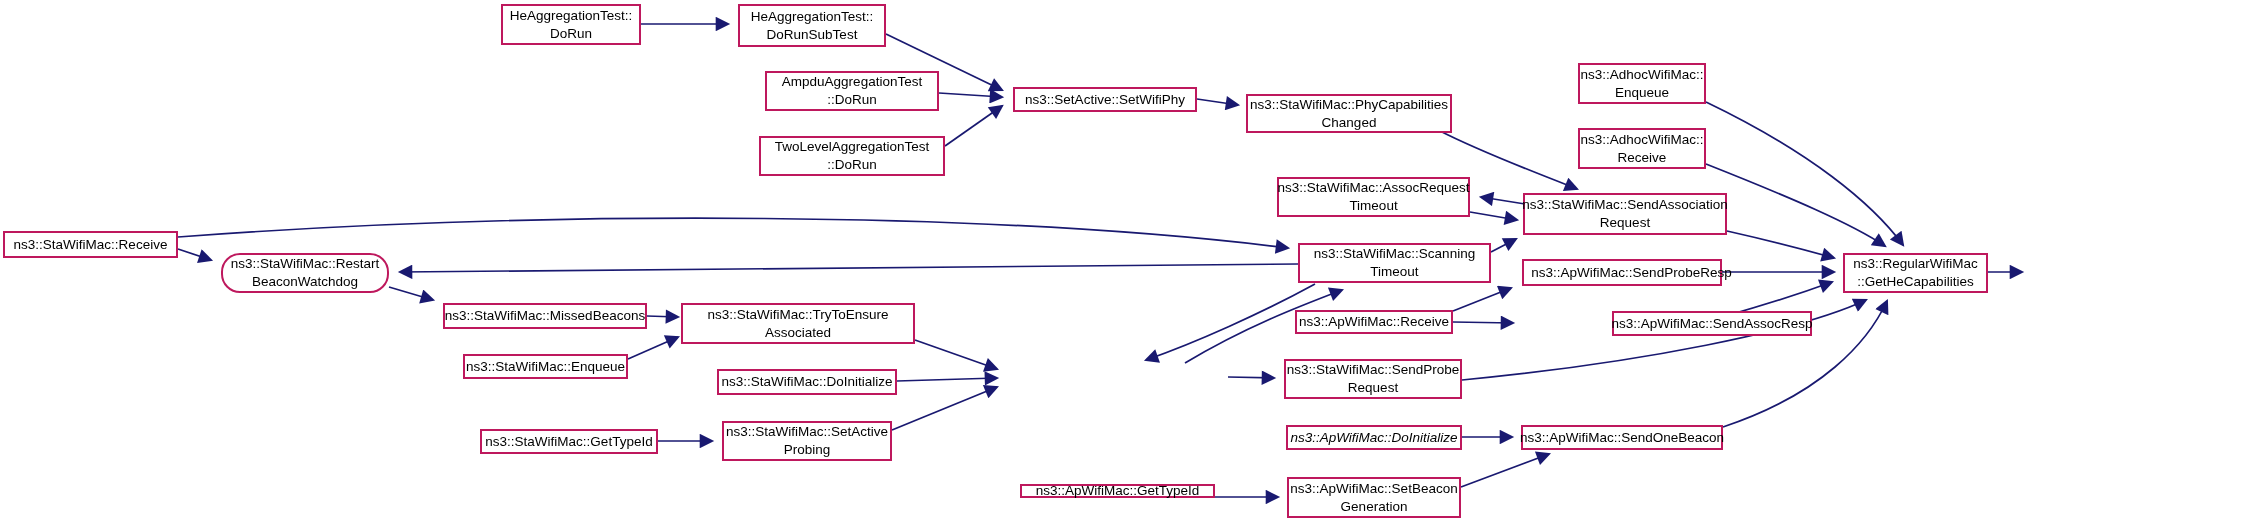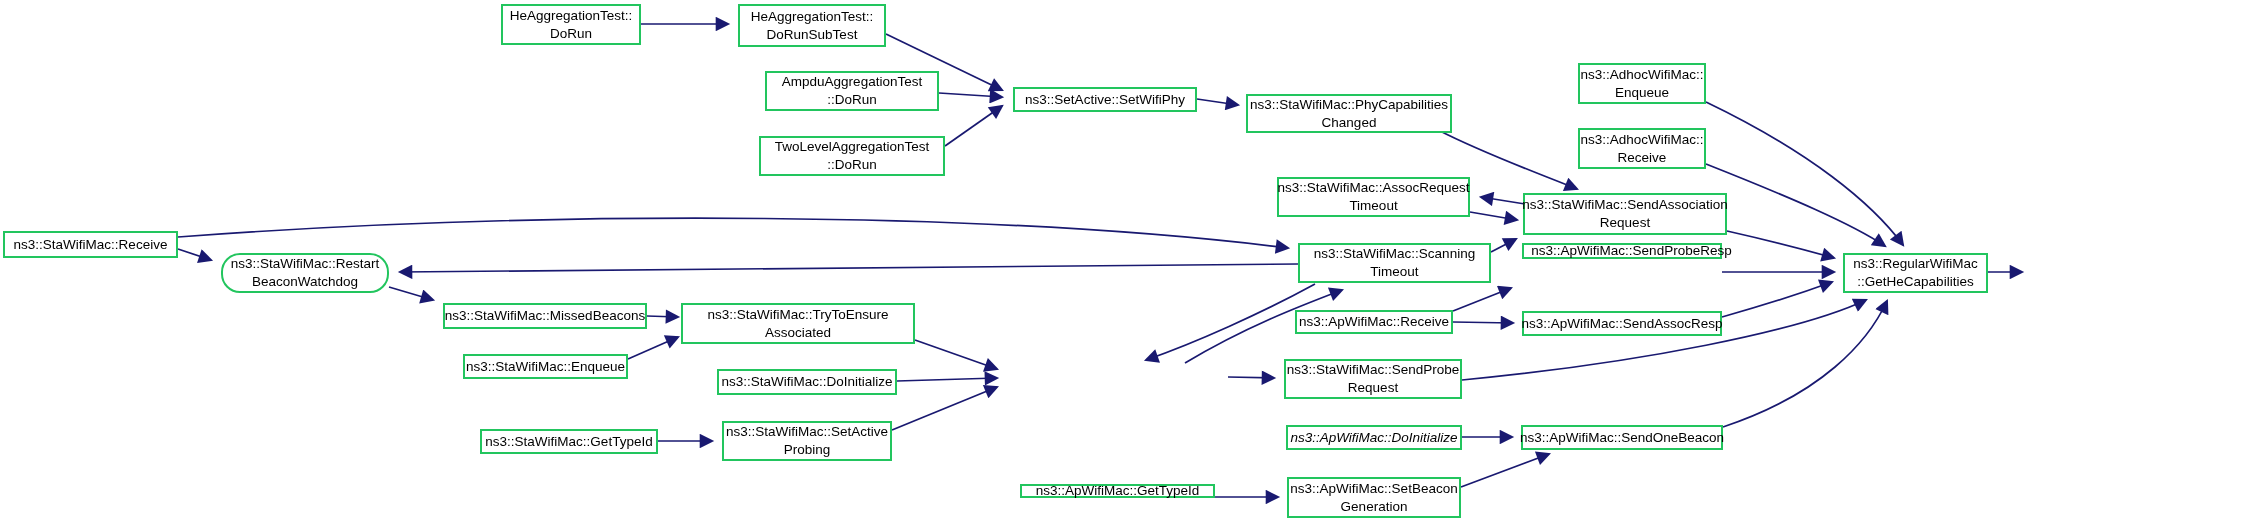--- a/index.html
+++ b/index.html
@@ -1,19 +1,19 @@
 <!DOCTYPE html>
 <html><head>
 <meta charset="utf-8">
 <style>
   html,body{margin:0;padding:0;background:#ffffff;}
   .graph{position:relative;width:2248px;height:523px;background:#ffffff;overflow:hidden;
          font-family:"Liberation Sans","DejaVu Sans",sans-serif;}
   .edges{position:absolute;left:0;top:0;width:2248px;height:523px;}
-  .node{position:absolute;box-sizing:border-box;border:2px solid #22c55e;background:#ffffff;
+  .node{position:absolute;box-sizing:border-box;border:2px solid #be185d;background:#ffffff;
         display:flex;align-items:center;justify-content:center;text-align:center;
         font-size:13.5px;line-height:18px;color:#000;white-space:pre-line;z-index:2;
         padding:1px 4px;cursor:pointer;}
   .node.highlight{background:#bfbfbf;cursor:default;}
   path.edge{fill:none;stroke:#191970;stroke-width:1.7;}
 </style>
 </head>
 <body>
 
 <div class="graph">
@@ -76,23 +76,23 @@
   <div class="node" style="left:1578px;top:63px;width:128px;height:41px;">ns3::AdhocWifiMac::
 Enqueue</div>
   <div class="node" style="left:1578px;top:128px;width:128px;height:41px;">ns3::AdhocWifiMac::
 Receive</div>
   <div class="node" style="left:1277px;top:177px;width:193px;height:40px;">ns3::StaWifiMac::AssocRequest
 Timeout</div>
   <div class="node" style="left:1523px;top:193px;width:204px;height:42px;">ns3::StaWifiMac::SendAssociation
 Request</div>
   <div class="node" style="left:1298px;top:243px;width:193px;height:40px;">ns3::StaWifiMac::Scanning
 Timeout</div>
-  <div class="node" style="left:1522px;top:243px;width:200px;height:16px;padding-left:23px;">ns3::ApWifiMac::SendProbeResp</div>
+  <div class="node" style="left:1522px;top:259px;width:200px;height:27px;padding-left:23px;">ns3::ApWifiMac::SendProbeResp</div>
   <div class="node" style="left:1295px;top:310px;width:158px;height:24px;">ns3::ApWifiMac::Receive</div>
-  <div class="node" style="left:1522px;top:311px;width:200px;height:25px;">ns3::ApWifiMac::SendAssocResp</div>
+  <div class="node" style="left:1612px;top:311px;width:200px;height:25px;">ns3::ApWifiMac::SendAssocResp</div>
   <div class="node" style="left:221px;top:253px;width:168px;height:40px;border-radius:19px;">ns3::StaWifiMac::Restart
 BeaconWatchdog</div>
   <div class="node" style="left:443px;top:303px;width:204px;height:26px;">ns3::StaWifiMac::MissedBeacons</div>
   <div class="node" style="left:681px;top:303px;width:234px;height:41px;">ns3::StaWifiMac::TryToEnsure
 Associated</div>
   <div class="node" style="left:463px;top:354px;width:165px;height:25px;">ns3::StaWifiMac::Enqueue</div>
   <div class="node" style="left:717px;top:369px;width:180px;height:26px;">ns3::StaWifiMac::DoInitialize</div>
   <div class="node" style="left:1284px;top:359px;width:178px;height:40px;">ns3::StaWifiMac::SendProbe
 Request</div>
   <div class="node" style="left:480px;top:429px;width:178px;height:25px;">ns3::StaWifiMac::GetTypeId</div>

